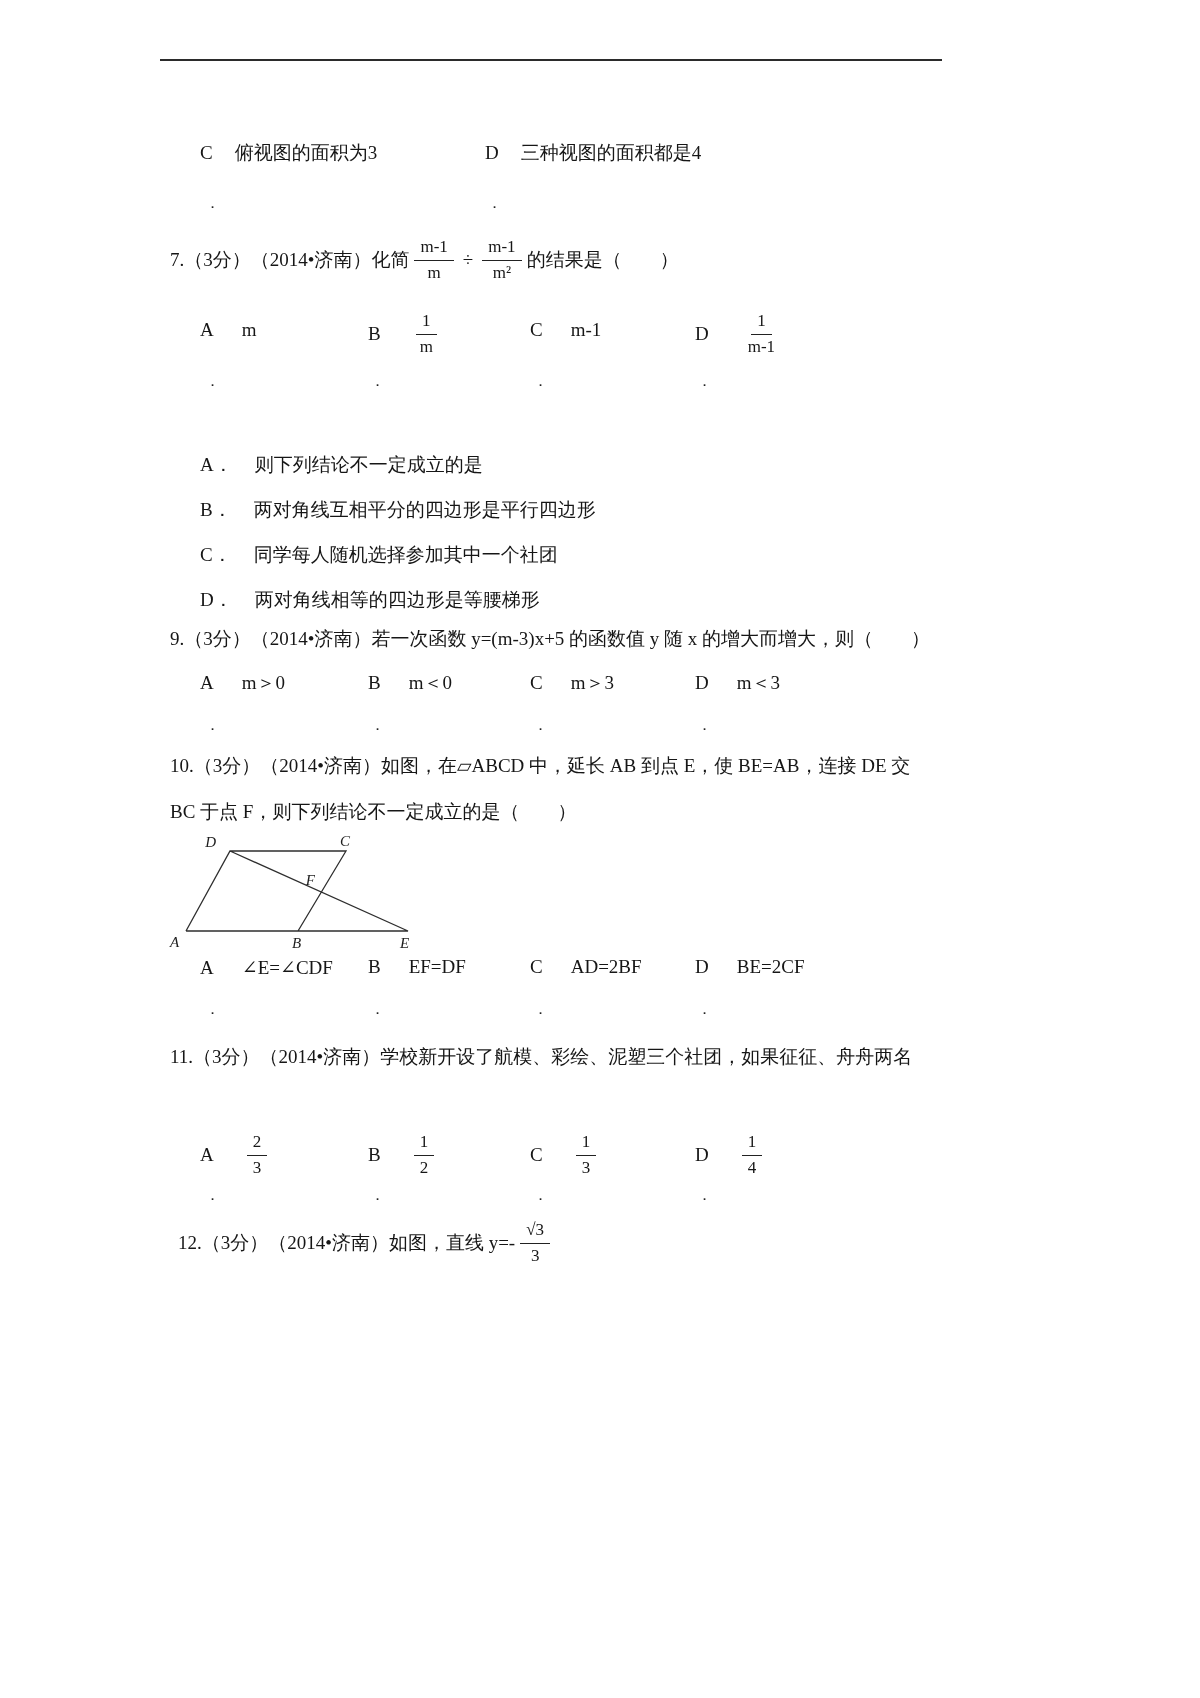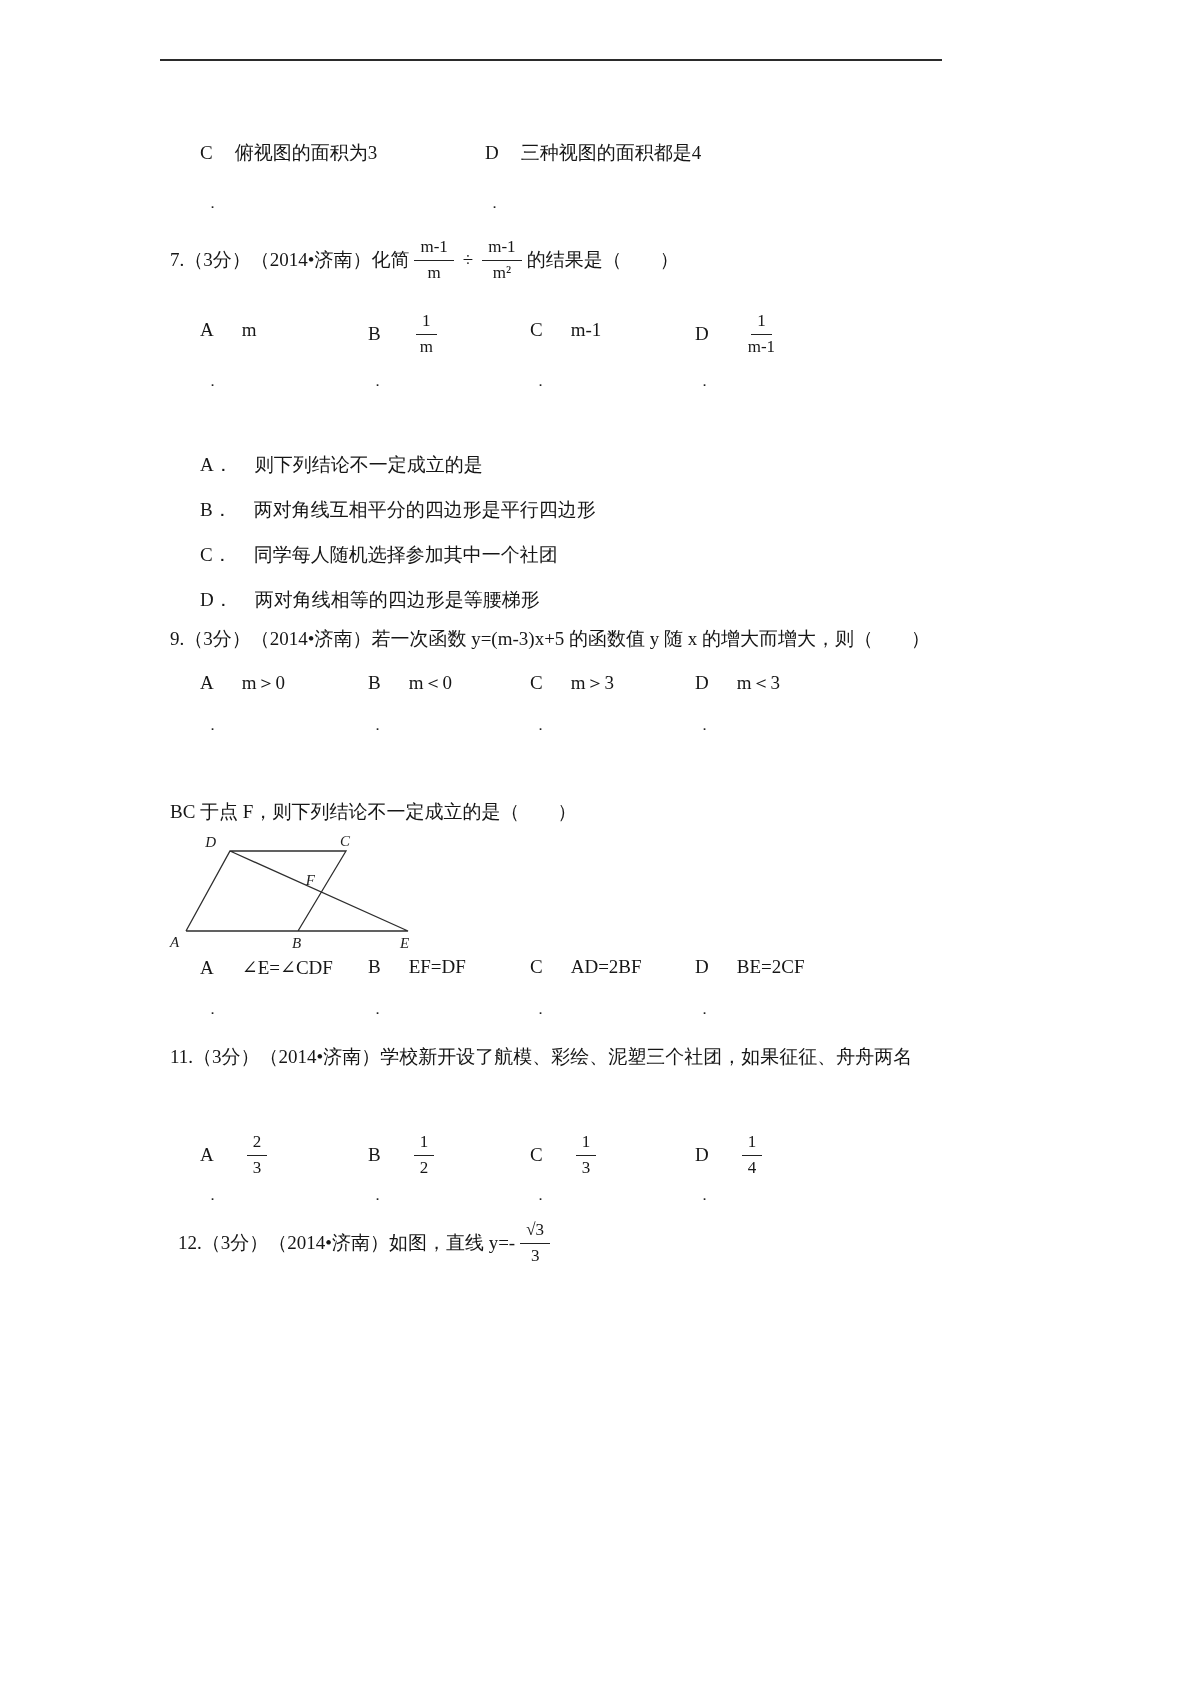--- a/index.html
+++ b/index.html
@@ -131,20 +131,21 @@
       <span>m＜3</span>
     </div>
   </div>
   <div class="abs" style="left:0; top:716px; width:1200px; height:20px;">
     <span class="dot" style="left:205px;">．</span>
     <span class="dot" style="left:370px;">．</span>
     <span class="dot" style="left:533px;">．</span>
     <span class="dot" style="left:697px;">．</span>
   </div>
 
+  <div class="abs stem" style="left:170px; top:753px;">10.（3分）（2014•济南）如图，在▱ABCD 中，延长 AB 到点 E，使 BE=AB，连接 DE 交</div>
   <div class="abs stem" style="left:170px; top:799px;">BC 于点 F，则下列结论不一定成立的是（　　）</div>
 
   <svg class="abs" style="left:168px; top:833px;" width="250" height="118" viewBox="0 0 250 118">
     <g stroke="#2e2e2e" stroke-width="1.3" fill="none">
       <path d="M18,98 L62,18 L178,18 L130,98 M18,98 L240,98 L62,18"></path>
     </g>
     <text x="48" y="14" text-anchor="end">D</text>
     <text x="172" y="13" text-anchor="start">C</text>
     <text x="147" y="52" text-anchor="end">F</text>
     <text x="2" y="114" text-anchor="start">A</text>

